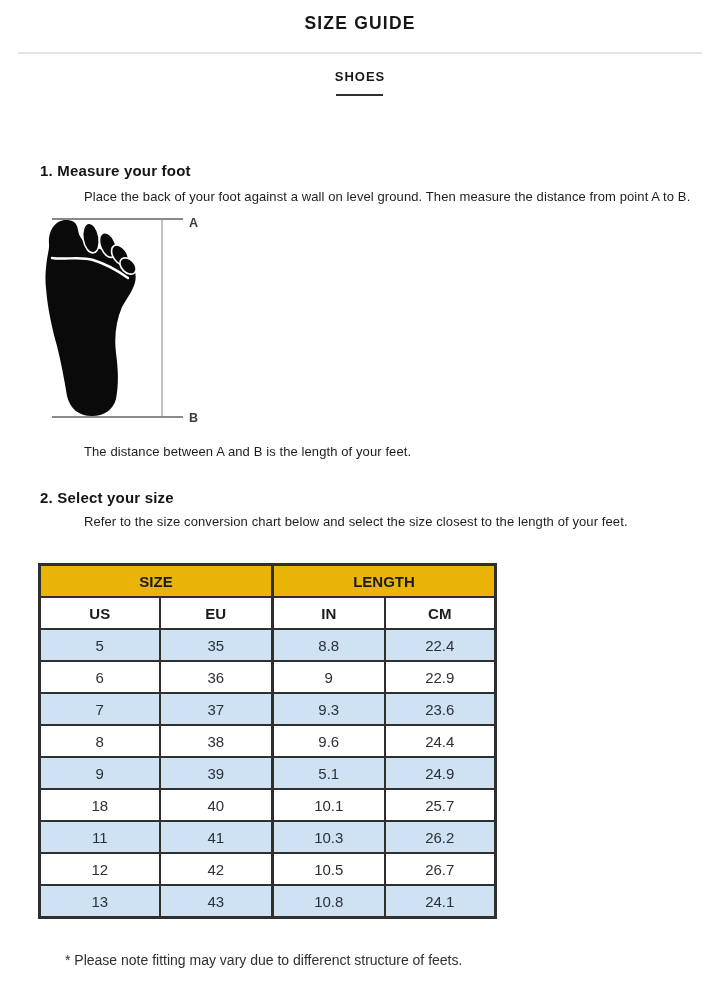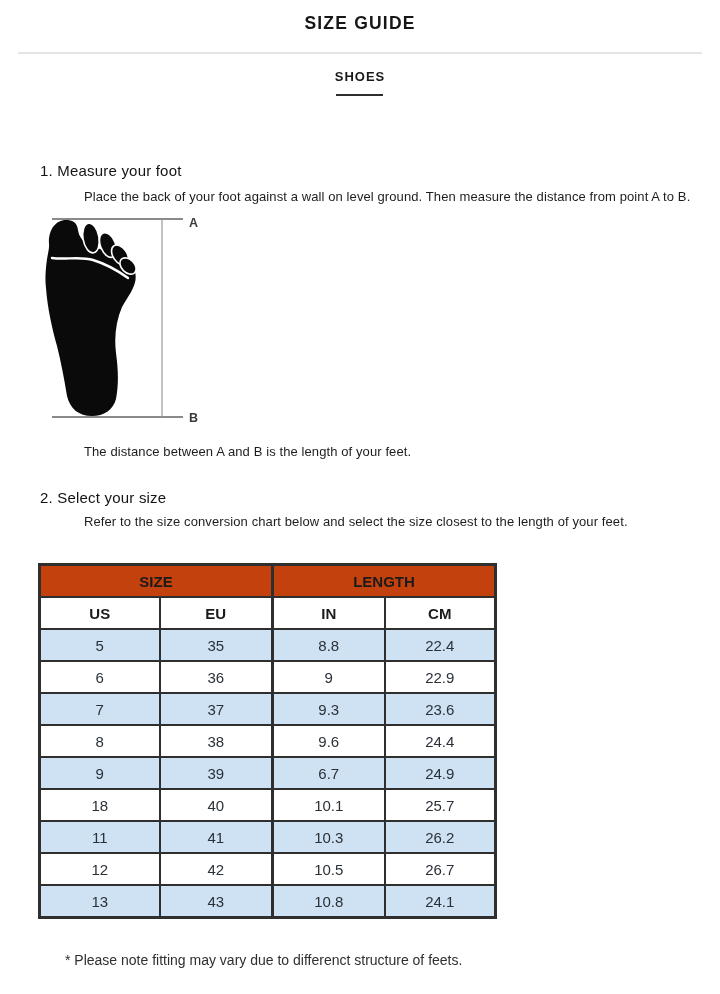--- a/index.html
+++ b/index.html
@@ -10,41 +10,41 @@
     position: absolute; top: 13px; left: 0; width: 720px;
     text-align: center; font-size: 17.5px; font-weight: 700; letter-spacing: 1.2px; color: #161616;
   }
   .top-rule { position: absolute; top: 52px; left: 18px; width: 684px; height: 2px; background: #e4e4e4; }
   .category-title {
     position: absolute; top: 69px; left: 0; width: 720px;
     text-align: center; font-size: 13px; font-weight: 700; letter-spacing: 1px; color: #181818;
   }
   .category-underline { position: absolute; top: 94px; left: 336px; width: 47px; height: 2px; background: #2e2e2e; }
 
-  .step-heading { position: absolute; left: 40px; font-size: 15px; font-weight: 400; color: #141414; letter-spacing: .2px; }
+  .step-heading { position: absolute; left: 40px; font-size: 15px; font-weight: 700; color: #141414; letter-spacing: .2px; }
   .step-heading.h1 { top: 162px; }
   .step-heading.h2 { top: 489px; }
   .body-text { position: absolute; left: 40px; font-size: 13px; color: #1d1d1d; letter-spacing: .1px; margin-left: 44px; }
   .p1 { top: 189px; width: 660px; }
   .p2 { top: 444px; width: 660px; }
   .p3 { top: 514px; width: 660px; }
 
   .diagram { position: absolute; left: 40px; top: 210px; width: 175px; height: 215px; }
   .diagram text { font-family: "Liberation Sans", sans-serif; font-size: 12.5px; font-weight: 600; fill: #3a3a3a; }
 
   table.size-table {
     position: absolute; left: 38px; top: 563px; width: 456px;
     border-collapse: collapse; table-layout: fixed;
     border: 3px solid #2f2f2f;
   }
   .size-table th, .size-table td {
     border: 2px solid #2f2f2f; text-align: center; vertical-align: middle;
     height: 30px; font-size: 15px; padding: 0; overflow: hidden;
   }
-  .size-table thead tr.group-row th { background: #c2410c; font-weight: 700; color: #1b1b1b; }
+  .size-table thead tr.group-row th { background: #eab308; font-weight: 700; color: #1b1b1b; }
   .size-table thead tr.cols-row th { background: #ffffff; font-weight: 700; color: #1b1b1b; }
   .size-table td { color: #2b3138; font-weight: 400; }
   .size-table tr.alt td { background: #cfe2f3; }
   .size-table .thickleft { border-left-width: 3px; }
 
   .footnote { position: absolute; left: 38px; top: 952px; font-size: 14px; color: #2f2f2f; margin-left: 27px; }
 </style>
 </head>
 <body>
 
@@ -119,21 +119,21 @@
       </tr>
       <tr>
         <td>8</td>
         <td>38</td>
         <td class="thickleft">9.6</td>
         <td>24.4</td>
       </tr>
       <tr class="alt">
         <td>9</td>
         <td>39</td>
-        <td class="thickleft">6.7</td>
+        <td class="thickleft">5.1</td>
         <td>24.9</td>
       </tr>
       <tr>
         <td>18</td>
         <td>40</td>
         <td class="thickleft">10.1</td>
         <td>25.7</td>
       </tr>
       <tr class="alt">
         <td>11</td>

